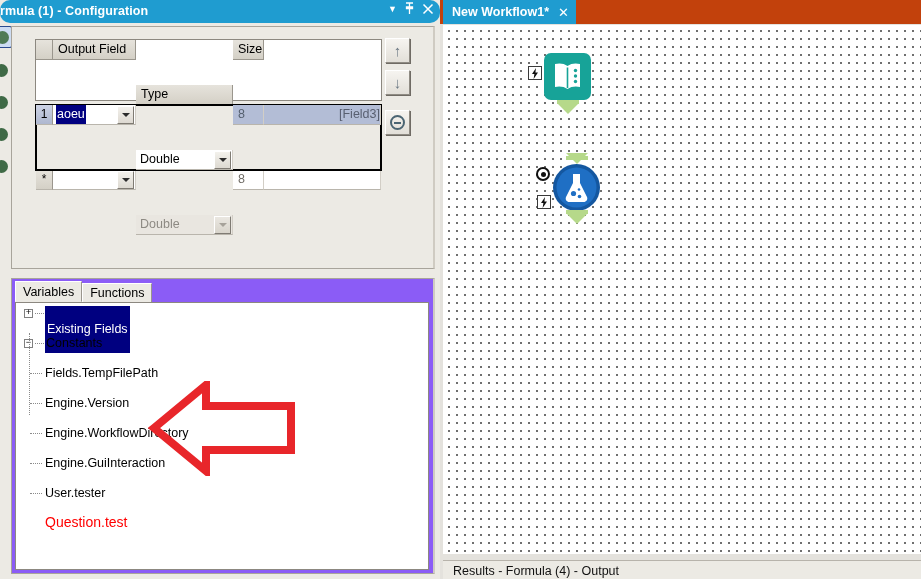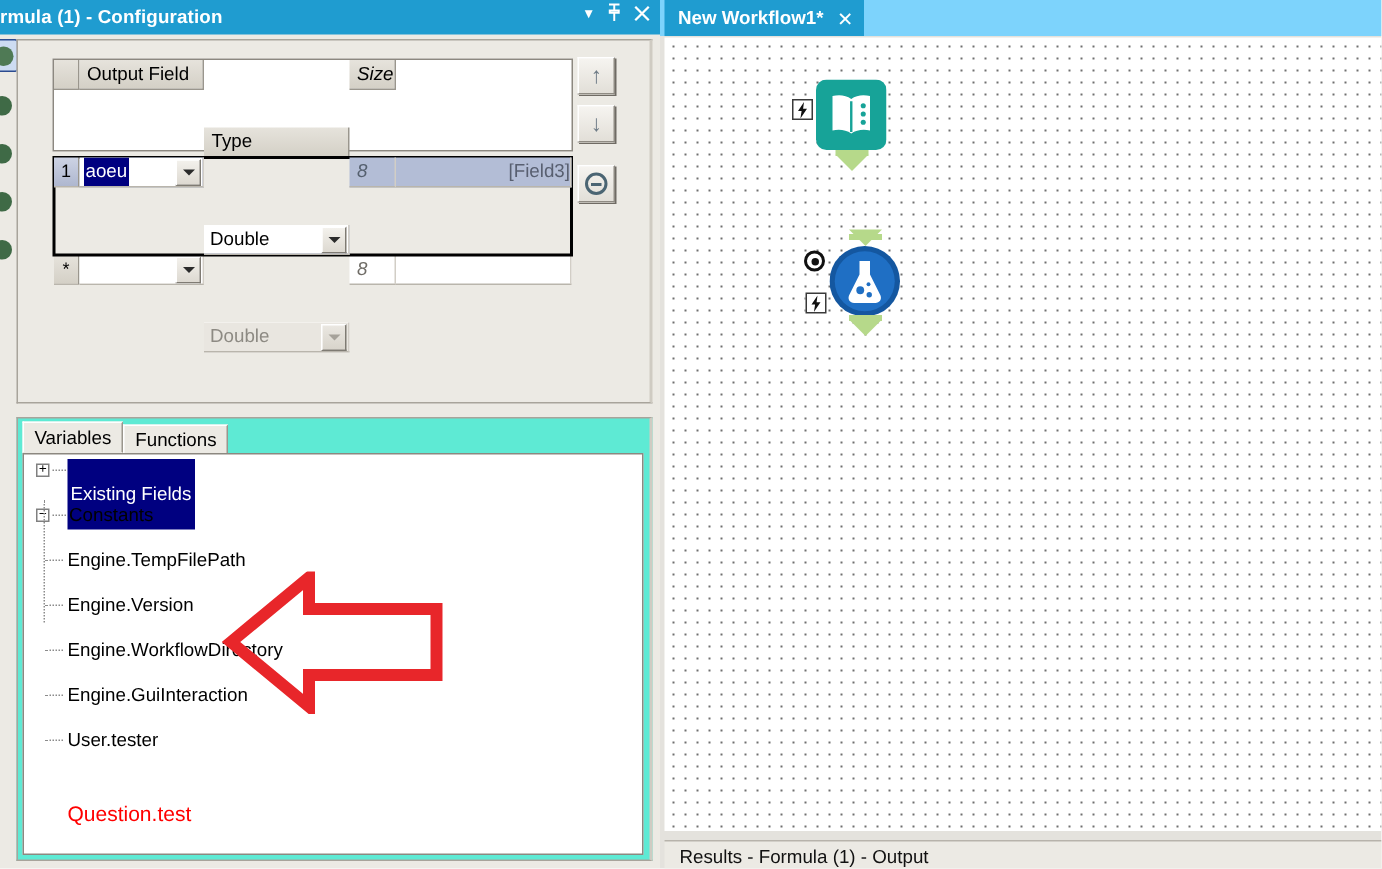--- a/index.html
+++ b/index.html
@@ -21,20 +21,21 @@
     width: 440px; height: 579px;
     background: #eceae4;
   }
 
   
   #config-titlebar {
     position: absolute; left: 0; top: 0;
     width: 440px; height: 23px;
     background: #1f9cd0;
     color: #ffffff;
+    border-radius: 10px;
   }
   #config-title {
     position: absolute; left: 0; top: 4px;
     font-size: 12.5px; font-weight: bold;
     letter-spacing: .1px;
     white-space: nowrap;
   }
   #titlebar-buttons {
     position: absolute; right: 6px; top: 2px;
     display: flex; align-items: center; gap: 7px;
@@ -85,21 +86,21 @@
     background: linear-gradient(#e6e3dc,#d4d0c6);
     border-right: 1px solid #9a968d;
     border-bottom: 1px solid #9a968d;
     font-size: 12.5px; padding-left: 5px;
     color: #000; overflow: hidden; white-space: nowrap;
   }
   .gh.corner { padding: 0; }
   .c-row  { width: 17px; }
   .c-out  { width: 83px; }
   .c-type { width: 97px; margin-top: 45px; }
-  .c-size { width: 31px; font-style: italic; }
+  .c-size { width: 31px; }
   .c-exp  { width: 117px; border-right: none; }
 
   .gd {
     height: 20px; line-height: 19px;
     border-right: 1px solid #d2cec6;
     border-bottom: 1px solid #b9b5ac;
     font-size: 12.5px;
     background: #fff; overflow: hidden; white-space: nowrap;
     position: relative;
   }
@@ -174,21 +175,21 @@
   }
   .minus-circle::after {
     content: ""; position: absolute; left: 2px; top: 5px;
     width: 7px; height: 2px; background: #4b6573;
   }
 
   
   #tree-panel {
     position: absolute; left: 11px; top: 278px;
     width: 424px; height: 296px;
-    background: #5eead4;
+    background: #8b5cf6;
     border-top: 1px solid #a8a49b;
     border-left: 1px solid #a8a49b;
     border-right: 2px solid #cfcbc2;
     border-bottom: 1px solid #a8a49b;
   }
   #tabs { position: absolute; left: 3px; top: 3px; display: flex; align-items: flex-end; height: 20px; }
   .tab {
     height: 19px; line-height: 18px;
     padding: 0 7px;
     font-size: 12.5px;
@@ -220,35 +221,35 @@
   }
   .dotline {
     position: absolute; height: 1px; top: 7px;
     border-top: 1px dotted #8b8b8b;
   }
   .vline {
     position: absolute; width: 1px;
     border-left: 1px dotted #8b8b8b;
   }
   .lbl-sel { background: #000080; color: #ffffff; padding: 16px 2px; }
-  .lbl-red { color: #ff0000; font-size: 14px; margin-top: 20px; }
+  .lbl-red { color: #ff0000; font-size: 14px; }
 
   
   #red-arrow { position: absolute; left: 148px; top: 381px; z-index: 40; }
 
   
   #right-panel {
     position: absolute; left: 440px; top: 0;
     width: 481px; height: 579px;
     background: #e4e2dd;
   }
   #wf-tabstrip {
     position: absolute; left: 0; top: 0;
     width: 481px; height: 24px;
-    background: #7dd3fc;
+    background: #c2410c;
   }
   #wf-tab {
     position: absolute; left: 3px; top: 0;
     height: 24px; background: #1f9cd0;
     color: #fff; display: flex; align-items: center;
     padding: 0 7px 0 9px; gap: 9px;
     font-size: 12.5px; font-weight: bold;
   }
   #wf-tab-close { font-size: 13px; font-weight: normal; cursor: pointer; }
 
@@ -436,21 +437,21 @@
         <div class="tnode" style="top:18px;">
           <span class="expander" style="left:8px; top:3px;">−</span>
           <span class="dotline" style="left:19px; width:9px;"></span>
           <span class="label" style="left:30px;">Constants</span>
         </div>
 
         <span class="vline" style="left:13px; top:30px; height:82px;"></span>
 
         <div class="tnode" style="top:33px;">
           <span class="dotline" style="left:14px; width:12px;"></span>
-          <span class="label" style="left:29px;">Engine.TempFilePath</span>
+          <span class="label" style="left:29px;">Fields.TempFilePath</span>
         </div>
         <div class="tnode" style="top:48px;">
           <span class="dotline" style="left:14px; width:12px;"></span>
           <span class="label" style="left:29px;">Engine.Version</span>
         </div>
         <div class="tnode" style="top:63px;">
           <span class="dotline" style="left:14px; width:12px;"></span>
           <span class="label" style="left:29px;">Engine.WorkflowDirectory</span>
         </div>
         <div class="tnode" style="top:78px;">
@@ -519,15 +520,15 @@
       <div class="badge-round" style="left:-17px; top:5px;"></div>
       <div class="badge" style="left:-16px; top:33px;">
         <svg width="8" height="11" viewBox="0 0 8 11">
           <path d="M5 0 L1 6 L3.4 6 L2.6 11 L7 4.5 L4.4 4.5 Z" fill="#111"></path>
         </svg>
       </div>
       <div class="conn-out-b" style="left:13px; top:48px;"></div>
       <div class="conn-out" style="left:13px; top:51px;"></div>
     </div>
 
-    <div id="results-bar">Results - Formula (1) - Output</div>
+    <div id="results-bar">Results - Formula (4) - Output</div>
   </div>
 </div>
 
 </body></html>

